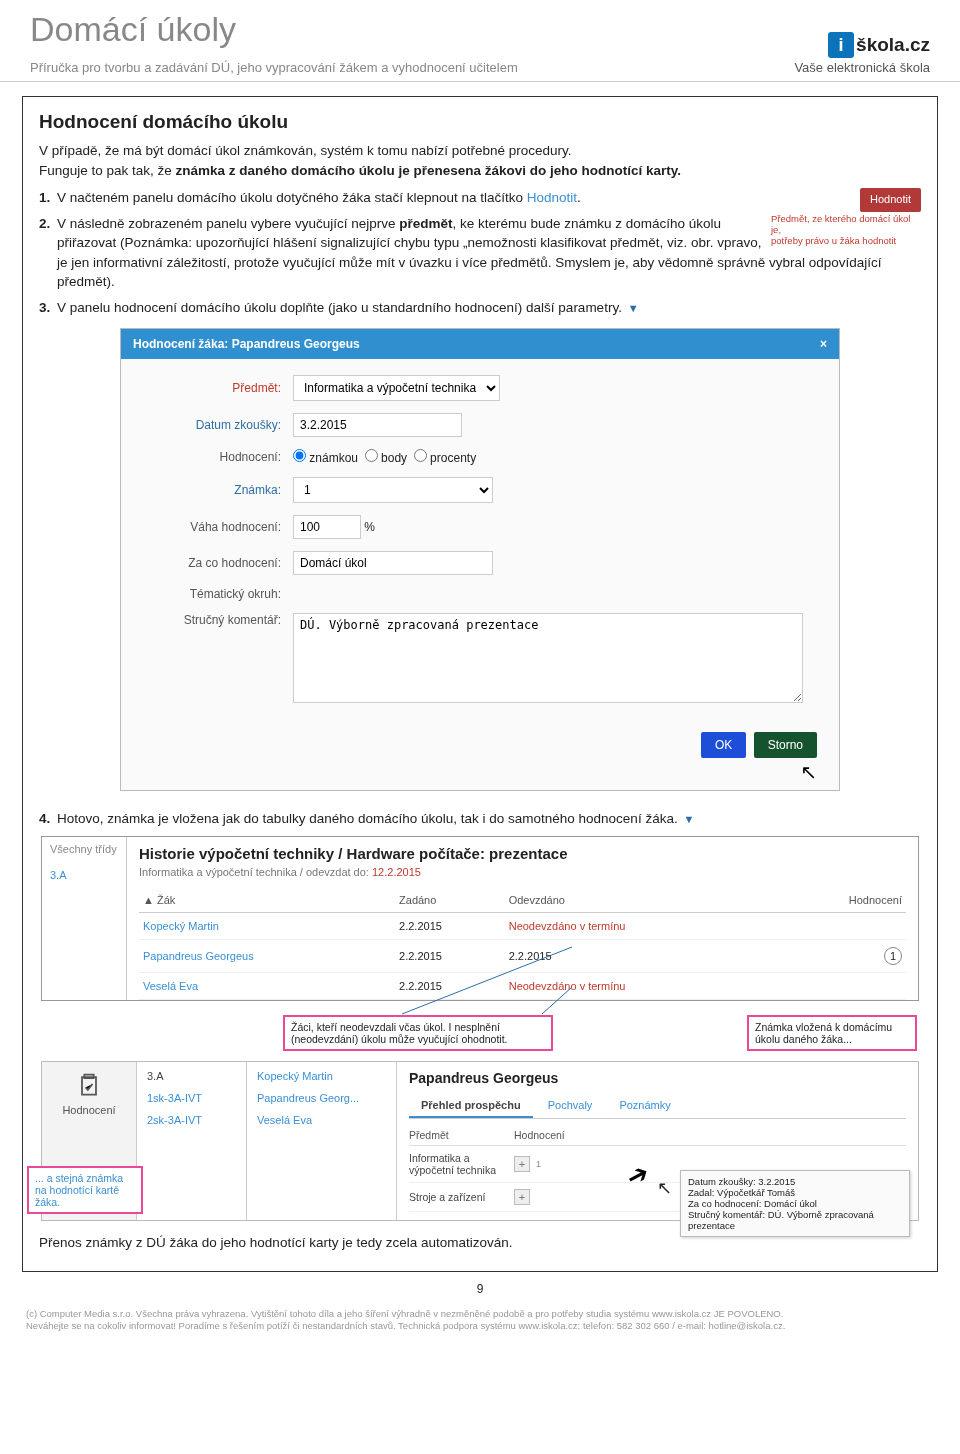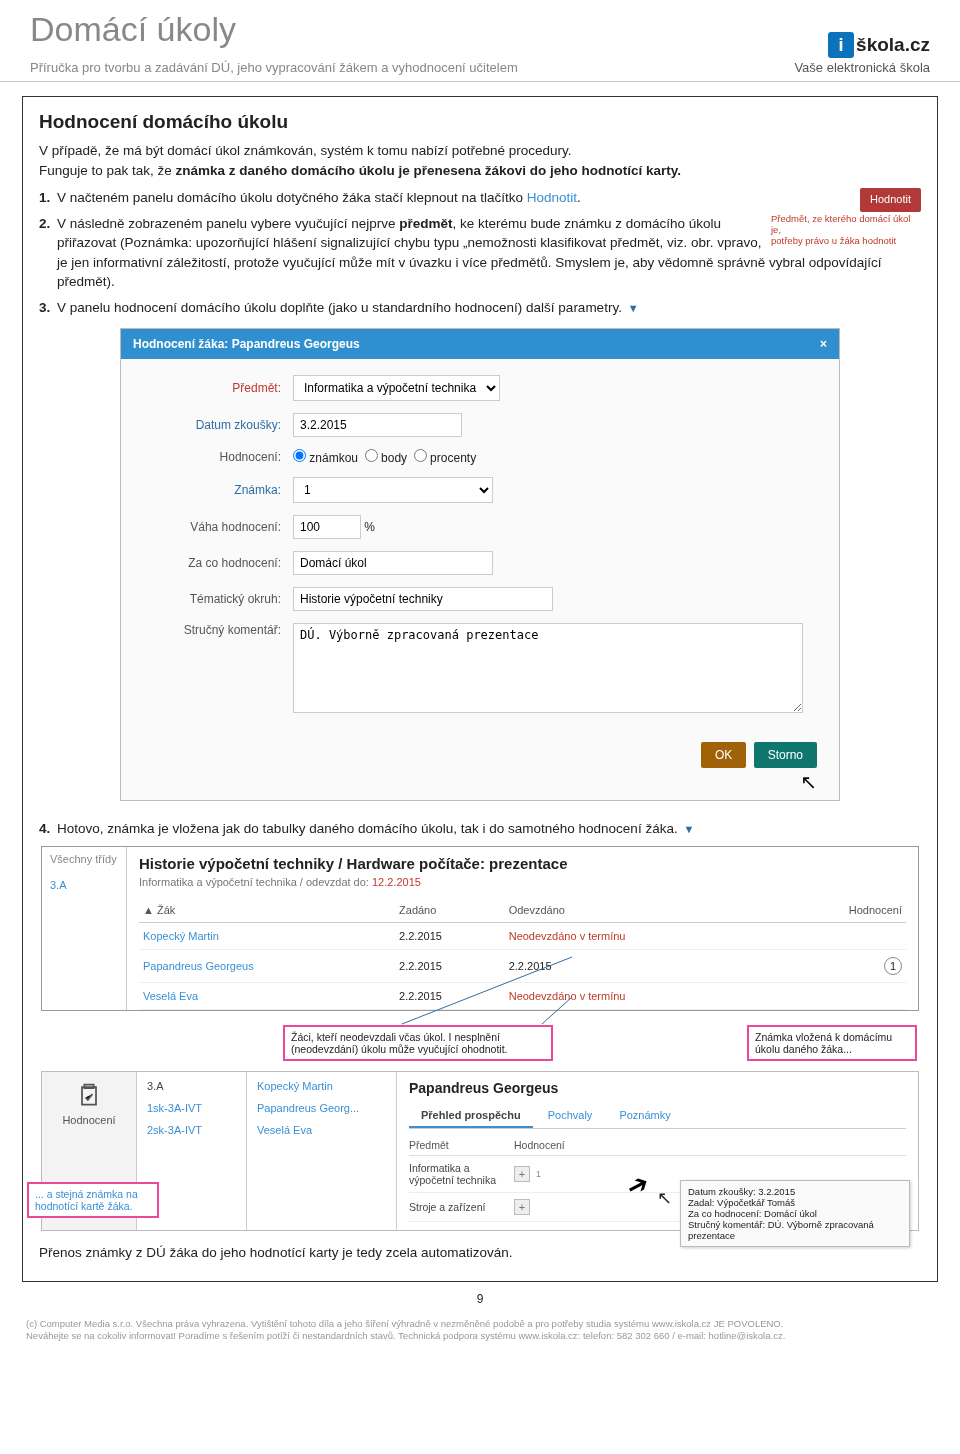--- a/index.html
+++ b/index.html
@@ -27,22 +27,22 @@
   .modal-body{padding:16px 22px 14px}
   .frow{display:flex;align-items:center;margin-bottom:12px}
   .flabel{width:150px;text-align:right;padding-right:12px;color:#2f6ea5}
   .flabel.red{color:#c0392b}
   .flabel.gray{color:#555}
   .fval input[type=text],.fval select,.fval textarea{border:1px solid #ccc;padding:4px 6px;font-size:12px;background:#fff}
   .fval select{min-width:200px}
   .fval .short{width:68px}
   .fval textarea{width:510px;height:90px;resize:both}
   .modal-foot{text-align:right;padding-right:22px;padding-bottom:6px}
-  .modal-foot .mbtn{display:inline-block;background:#a16207;color:#fff;padding:6px 14px;font-size:12px;border-radius:2px;margin-left:4px}
-  .modal-foot .mbtn.sec{background:#0f766e}
+  .modal-foot .mbtn{display:inline-block;background:#1d4ed8;color:#fff;padding:6px 14px;font-size:12px;border-radius:2px;margin-left:4px}
+  .modal-foot .mbtn.sec{background:#14532d}
   .cursor{font-size:20px;margin-left:-30px;margin-top:2px;color:#000}
   .table-shot{border:1px solid #999;margin:8px 2px 14px;font-size:12px;background:#fff}
   .ts-top{display:flex}
   .ts-side{width:85px;border-right:1px solid #ccc;padding:6px 8px;color:#888;font-size:11px}
   .ts-side .cls{color:#3a8fd4;margin-top:14px;display:block}
   .ts-main{flex:1;padding:8px 12px 0}
   .ts-main h3{font-size:15px;font-weight:bold;margin-bottom:4px}
   .ts-main .subinfo{color:#777;font-size:11px;margin-bottom:10px}
   .ts-main .subinfo .due{color:#c0392b}
   .ts-tbl{width:100%;border-collapse:collapse;font-size:11px}
@@ -70,21 +70,21 @@
   .s2-tabs span.active{color:#444;border-bottom:2px solid #3a8fd4;font-weight:bold}
   .s2-grid{font-size:10.5px}
   .s2-grid .hdr{display:flex;color:#555;border-bottom:1px solid #ddd;padding:4px 0}
   .s2-grid .hdr .c1{width:105px}
   .s2-grid .row{display:flex;padding:6px 0;border-bottom:1px solid #eee;align-items:center}
   .s2-grid .row .c1{width:105px;color:#444}
   .plus-box{width:16px;height:16px;border:1px solid #bbb;background:#eee;text-align:center;line-height:14px;font-size:11px;color:#777;margin-right:6px}
   .tooltip{position:absolute;right:8px;top:108px;background:#fafafa;border:1px solid #bbb;padding:5px 7px;font-size:9.5px;width:230px;box-shadow:1px 1px 3px rgba(0,0,0,.2)}
   .big-arrow1{position:absolute;left:230px;top:98px;font-size:26px;color:#000;transform:rotate(-28deg)}
   .cursor2{position:absolute;left:260px;top:115px;font-size:18px}
-  .call-left{position:absolute;left:-220px;top:110px;width:132px}
+  .call-left{position:absolute;left:-220px;top:104px;width:116px}
   .pagenum{text-align:center;font-size:12px;margin:4px 0 8px}
   .footer{font-size:9.5px;color:#999;padding:4px 26px 14px;line-height:1.35}
   svg.arrow-line{position:absolute;pointer-events:none}
 </style>
 </head>
 <body>
 
 <div class="page-head">
   <div>
     <h1>Domácí úkoly</h1>
@@ -152,21 +152,20 @@
       <div class="frow">
           <div class="flabel gray">Váha hodnocení:</div>
         <div class="fval"><input class="short" type="text" value="100" style=""> <span>%</span></div>
         </div>
       <div class="frow">
           <div class="flabel gray">Za co hodnocení:</div>
         <div class="fval"><input type="text" style="width: 200px;" value="Domácí úkol"></div>
         </div>
       <div class="frow">
           <div class="flabel gray">Tématický okruh:</div>
-        <div class="fval"><input type="text" style="width: 260px;" value="Historie výpočetní techniky"></div>
         </div>
       <div class="frow" style="align-items:flex-start">
           <div class="flabel gray">Stručný komentář:</div>
         <div class="fval"><textarea style="">DÚ. Výborně zpracovaná prezentace</textarea></div>
         </div>
     </div>
     <div class="modal-foot">
       <span class="mbtn">OK</span>
       <span class="mbtn sec">Storno</span>
       <div class="cursor">↖</div>

